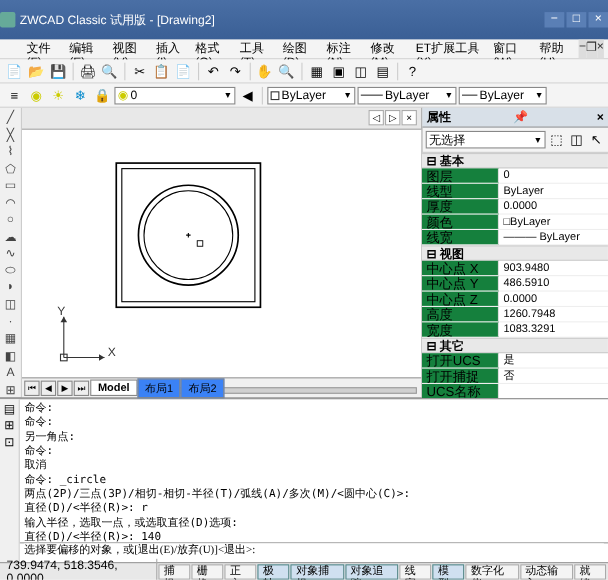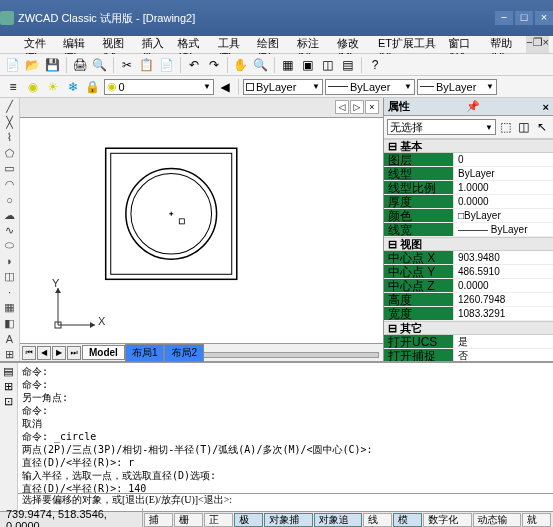--- a/index.html
+++ b/index.html
@@ -226,24 +226,20 @@
         </div>
       <div class="prow">
           <div class="k">图层</div>
           <div class="v">0</div>
         </div>
       <div class="prow">
           <div class="k">线型</div>
           <div class="v">ByLayer</div>
         </div>
       <div class="prow">
-          <div class="k">线型比例</div>
-          <div class="v">1.0000</div>
-        </div>
-      <div class="prow">
           <div class="k">厚度</div>
           <div class="v">0.0000</div>
         </div>
       <div class="prow">
           <div class="k">颜色</div>
           <div class="v">□ByLayer</div>
         </div>
       <div class="prow">
           <div class="k">线宽</div>
           <div class="v">——— ByLayer</div>

